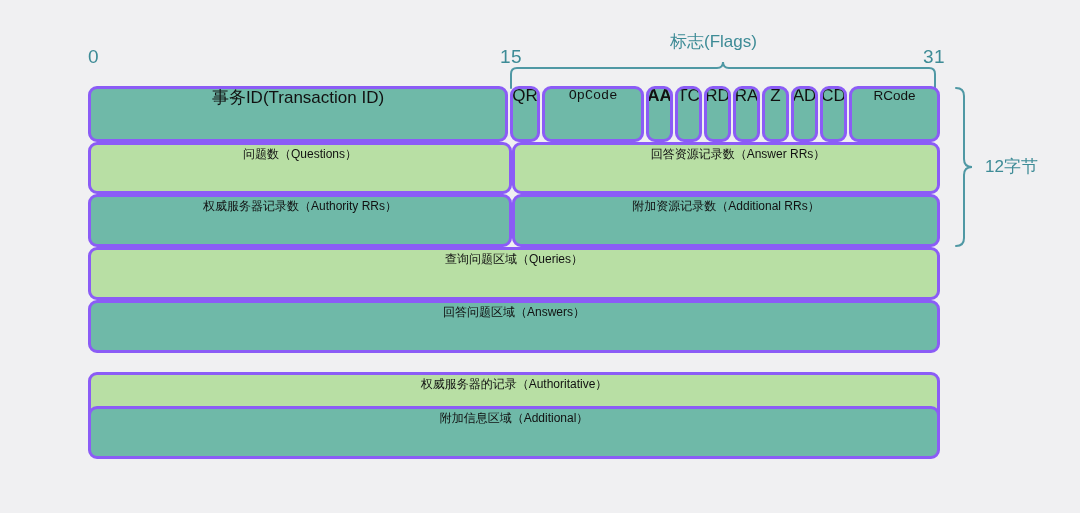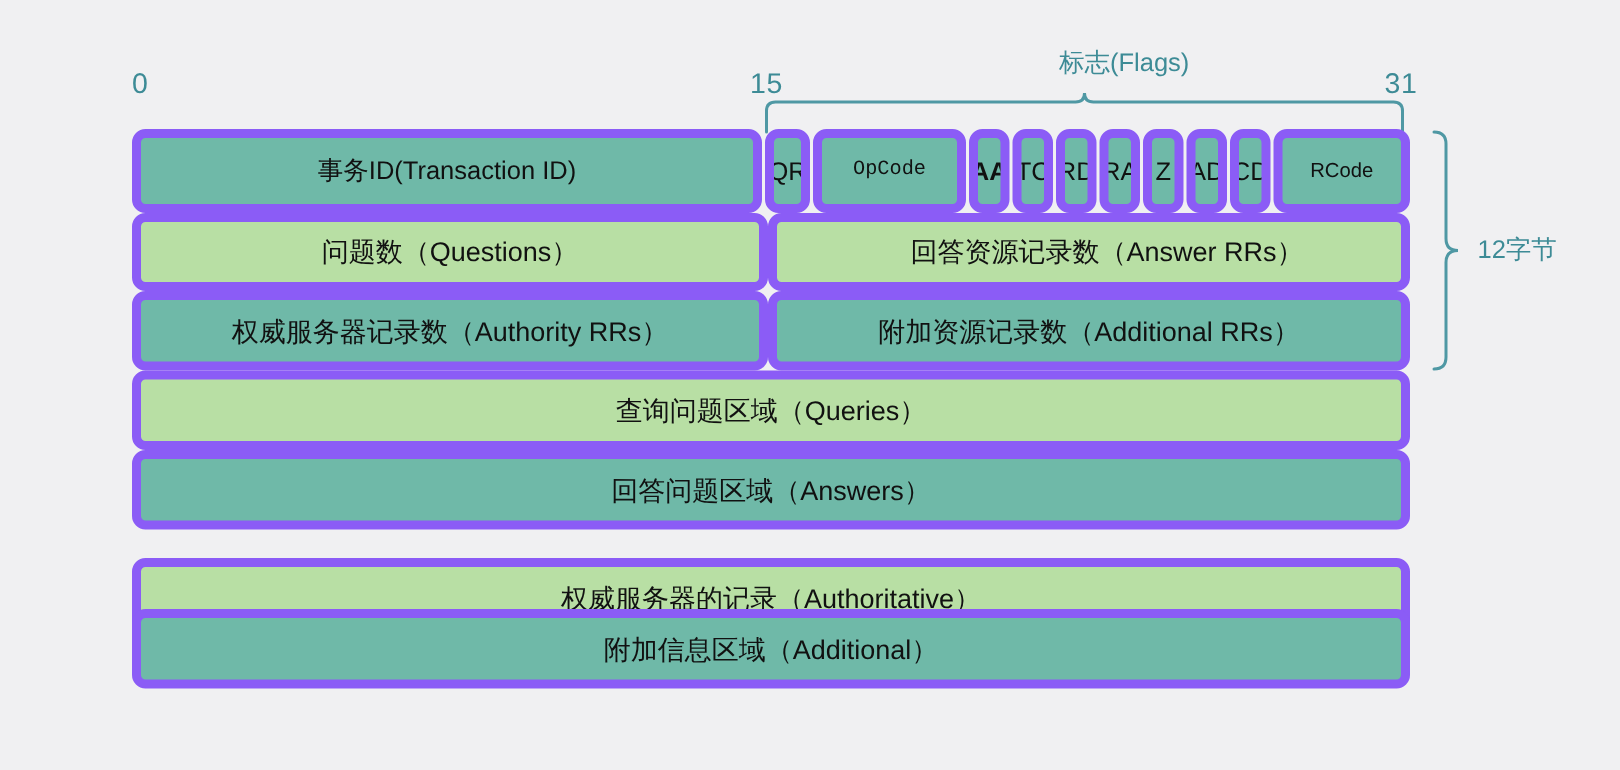--- a/index.html
+++ b/index.html
@@ -46,33 +46,33 @@
     white-space: nowrap;
   }
 
   
   .row {
     position: absolute;
   }
   .cell {
     position: absolute;
     box-sizing: border-box;
-    border: 6px solid #8b5cf6;
+    border: 3px solid #8b5cf6;
     border-radius: 9px;
     display: flex;
-    align-items: center;
+    align-items: flex-start;
     justify-content: center;
     color: #111111;
     overflow: hidden;
   }
   .cell.teal   { background: #6fb9a8; }
   .cell.green  { background: #b8dfa4; }
 
   .cell-label {
-    font-size: 18px;
+    font-size: 12px;
     line-height: 18px;
     white-space: nowrap;
     text-align: center;
   }
   .cell-label.big {
     font-size: 17px;
   }
   .cell-label.flag {
     font-size: 17px;
     line-height: 13px;
@@ -89,21 +89,21 @@
 </style>
 </head>
 <body>
 
 <div id="diagram">
 
   <div class="tick-label" style="left:88px; top:47px;">0</div>
   <div class="tick-label" style="left:500px; top:47px;">15</div>
   <div class="tick-label" style="left:923px; top:47px;">31</div>
 
-  <div class="flags-caption" style="left:706px; top:33px;text-align:center;">标志(Flags)</div>
+  <div class="flags-caption" style="left:670px; top:33px;text-align:center;">标志(Flags)</div>
 
   <svg class="brace-svg" style="left:505px; top:60px;" width="440" height="30" viewBox="0 0 440 30">
     <path d="M 6,28 L 6,14 Q 6,8 12,8 L 212,8 Q 218,8 218,2 Q 218,8 224,8 L 424,8 Q 430,8 430,14 L 430,28" fill="none" stroke="#4f98a4" stroke-width="2" stroke-linecap="round"></path>
   </svg>
 
   <svg class="brace-svg" style="left:950px; top:86px;" width="40" height="162" viewBox="0 0 40 162">
     <path d="M 6,2 Q 14,2 14,10 L 14,73 Q 14,81 22,81 Q 14,81 14,89 L 14,152 Q 14,160 6,160" fill="none" stroke="#4f98a4" stroke-width="2" stroke-linecap="round"></path>
   </svg>
   <div class="bytes-caption" style="left:985px; top:158px;">12字节</div>
 

